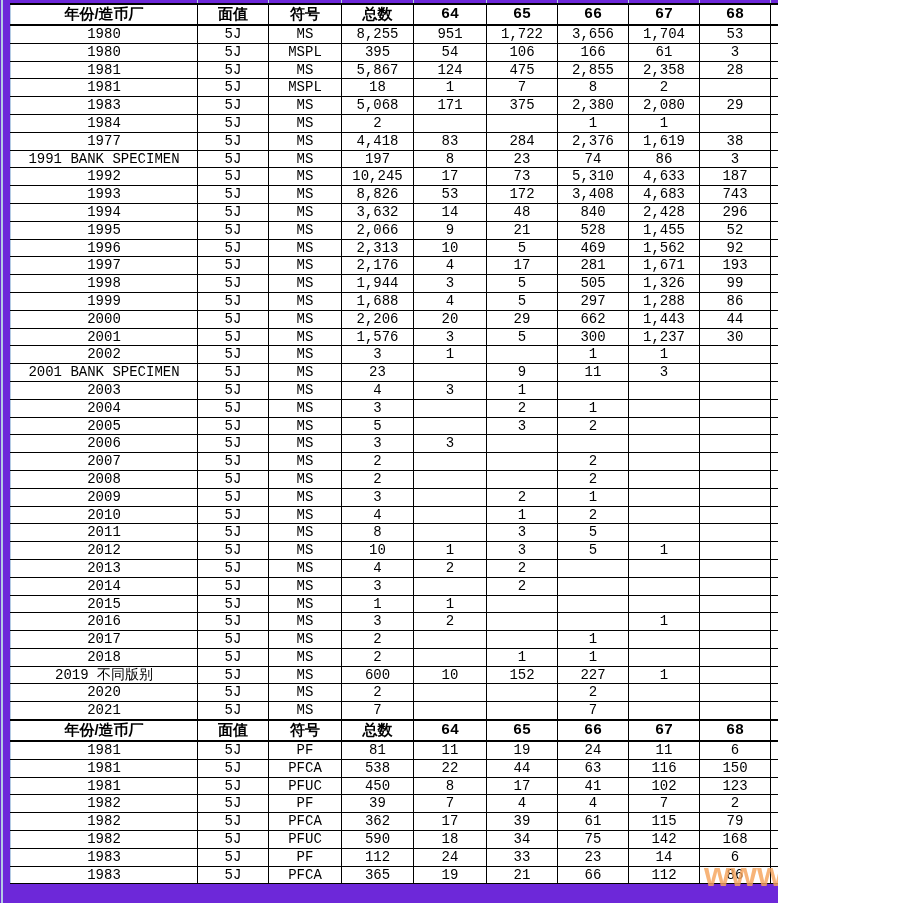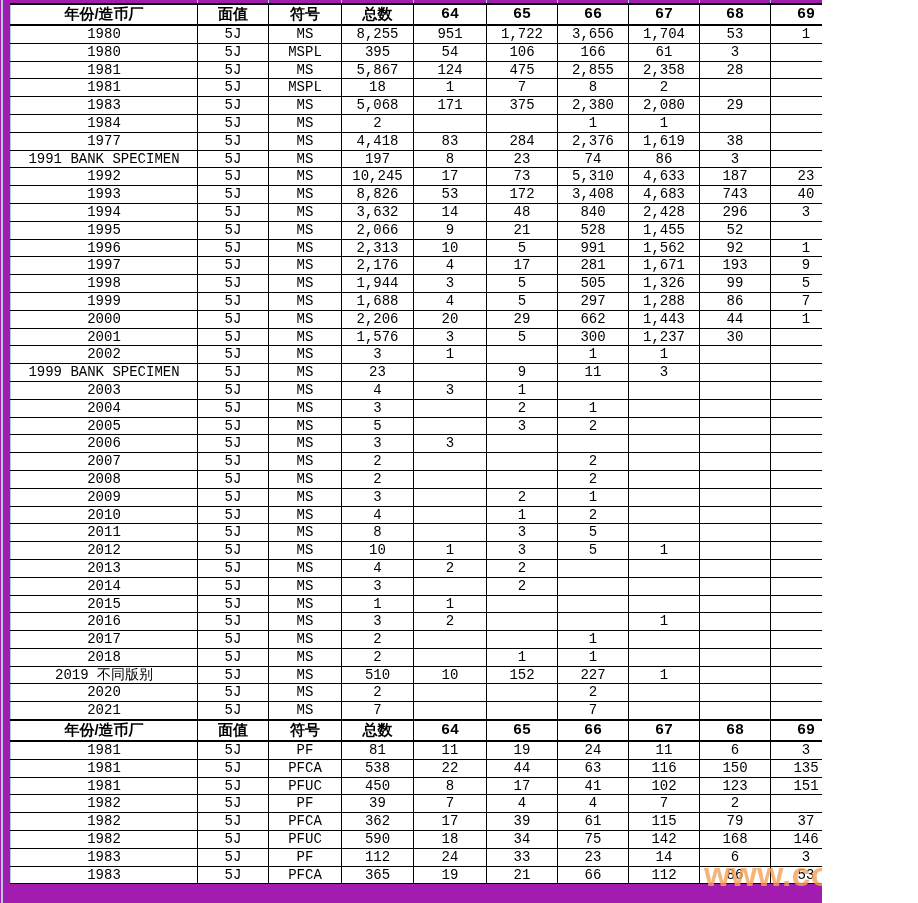--- a/index.html
+++ b/index.html
@@ -1,22 +1,21 @@
 <!DOCTYPE html>
 <html><head>
 <meta charset="utf-8">
 <style>
   html,body{margin:0;padding:0;background:#fff;}
   #page{
     position:relative;
     width:778px;height:903px;
-    background:#a21caf;
+    background:#6d28d9;
     overflow:hidden;
     font-family:"Liberation Mono","DejaVu Sans Mono",monospace;
-    padding-left:44px;
   }
   
   .v-gridline{position:absolute;top:0;bottom:0;width:2px;background:#b4cbe4;}
   .tick{position:absolute;top:0;height:4px;width:1px;background:#b4cbe4;}
   table{
     position:absolute;left:10px;top:3px;
     border-collapse:collapse;table-layout:fixed;
     width:902px;
     background:#fff;
   }
@@ -268,21 +267,21 @@
           <td></td>
           <td></td>
         </tr>
         <tr>
           <td>1996</td>
           <td>5J</td>
           <td>MS</td>
           <td>2,313</td>
           <td>10</td>
           <td>5</td>
-          <td>991</td>
+          <td>469</td>
           <td>1,562</td>
           <td>92</td>
           <td>1</td>
           <td></td>
         </tr>
         <tr>
           <td>1997</td>
           <td>5J</td>
           <td>MS</td>
           <td>2,176</td>
@@ -353,21 +352,21 @@
           <td>3</td>
           <td>1</td>
           <td></td>
           <td>1</td>
           <td>1</td>
           <td></td>
           <td></td>
           <td></td>
         </tr>
         <tr>
-          <td>1999 BANK SPECIMEN</td>
+          <td>2001 BANK SPECIMEN</td>
           <td>5J</td>
           <td>MS</td>
           <td>23</td>
           <td></td>
           <td>9</td>
           <td>11</td>
           <td>3</td>
           <td></td>
           <td></td>
           <td></td>
@@ -577,21 +576,21 @@
           <td>1</td>
           <td></td>
           <td></td>
           <td></td>
           <td></td>
         </tr>
         <tr>
           <td>2019 不同版别</td>
           <td>5J</td>
           <td>MS</td>
-          <td>510</td>
+          <td>600</td>
           <td>10</td>
           <td>152</td>
           <td>227</td>
           <td>1</td>
           <td></td>
           <td></td>
           <td></td>
         </tr>
         <tr>
           <td>2020</td>

